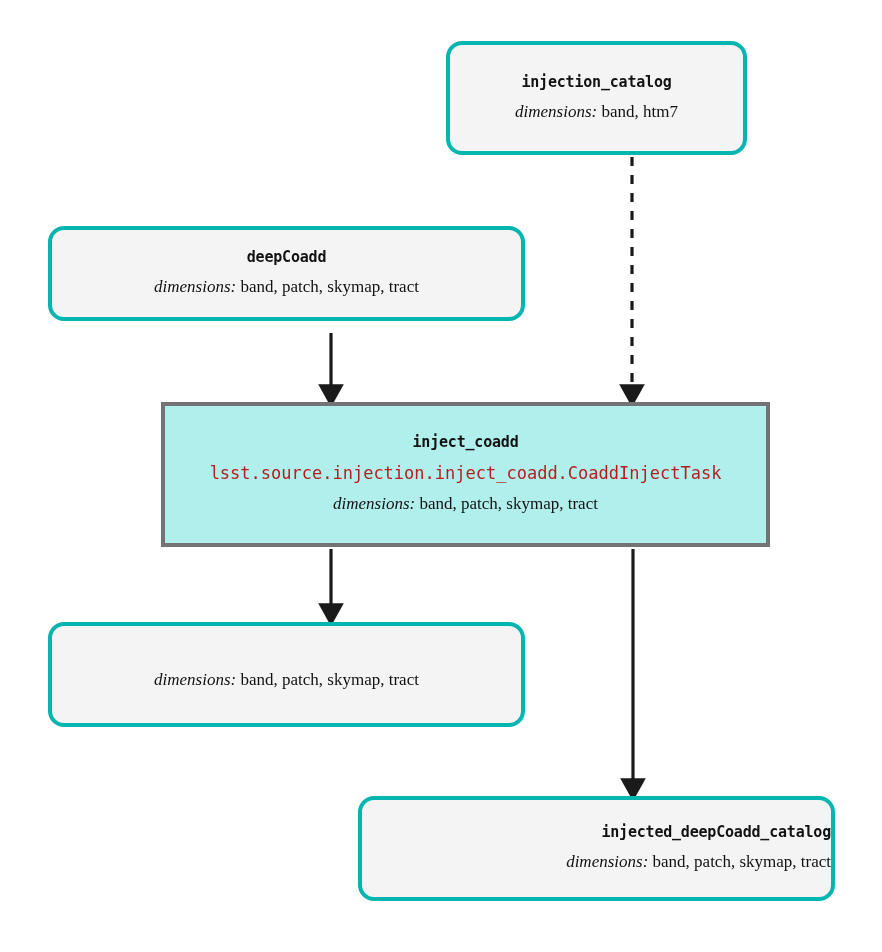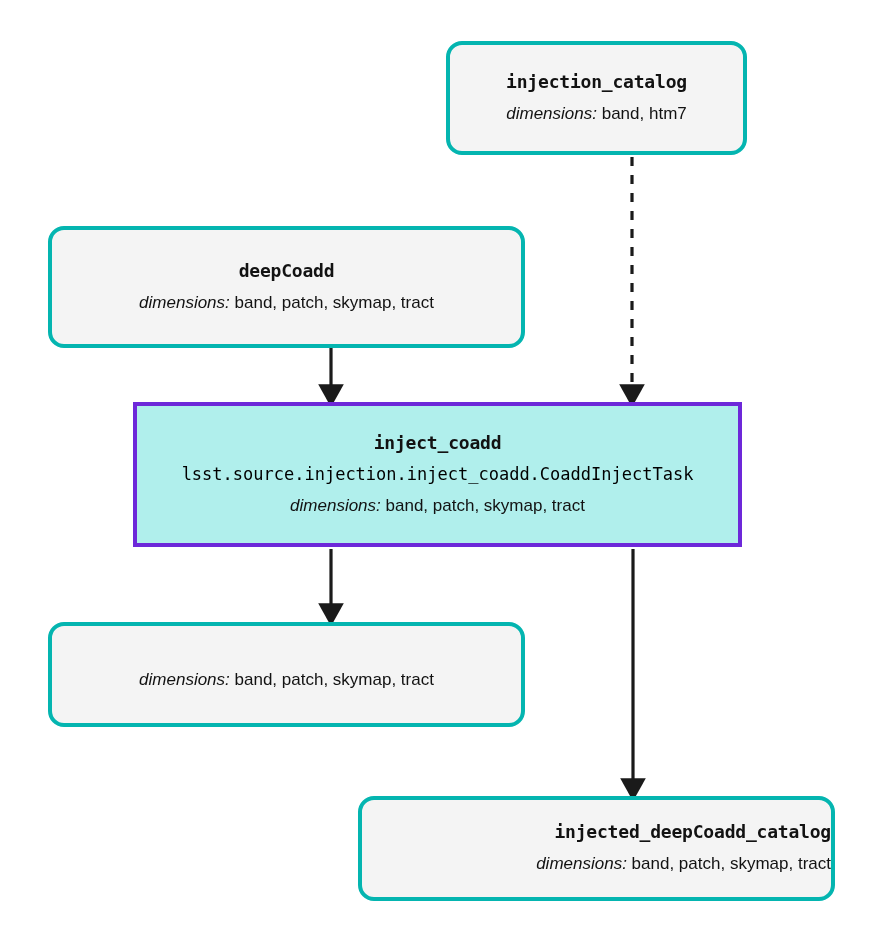--- a/index.html
+++ b/index.html
@@ -45,62 +45,63 @@
   
   .node.dataset {
     background: #f4f4f4;
     border: 4px solid #04b5b0;
     border-radius: 16px;
   }
 
   
   .node.task {
     background: #b0efec;
-    border: 4px solid #6d28d9;
+    border: 4px solid #737373;
     border-radius: 0;
+    margin-left: 28px;
   }
 
   .node-title {
     font-family: "DejaVu Sans Mono", monospace;
     font-weight: bold;
-    font-size: 18px;
+    font-size: 15px;
     color: #121212;
     line-height: 1.15;
     letter-spacing: -0.2px;
     white-space: nowrap;
   }
 
   .node-class {
     font-family: "DejaVu Sans Mono", monospace;
     font-weight: normal;
     font-size: 17px;
-    color: #000000;
+    color: #b91c1c;
     line-height: 1.2;
     white-space: nowrap;
     margin-top: 11px;
   }
 
   .node-dims {
-    font-family: Liberation Sans, sans-serif;
+    font-family: Liberation Serif, serif;
     font-size: 17px;
     color: #121212;
     line-height: 1.2;
     white-space: nowrap;
     margin-top: 11px;
   }
   .node-dims .dims-label {
     font-style: italic;
   }
   .node-dims .dims-value {
     font-style: normal;
   }
 
   
   #node-injection-catalog { left: 446px; top: 41px;  width: 301px; height: 114px; }
-  #node-deepcoadd         { left: 48px;  top: 226px; width: 477px; height: 122px; }
+  #node-deepcoadd         { left: 48px;  top: 226px; width: 477px; height: 95px; }
   #node-inject-coadd      { left: 133px; top: 402px; width: 609px; height: 145px; }
   #node-injected-deepcoadd{ left: 48px;  top: 622px; width: 477px; height: 105px; }
   #node-injected-catalog  { left: 358px; top: 796px; width: 477px; height: 105px; align-items: flex-end; }
 </style>
 </head>
 <body>
 
 <div id="canvas">
 
   <svg class="edges" width="882" height="952" viewBox="0 0 882 952">

